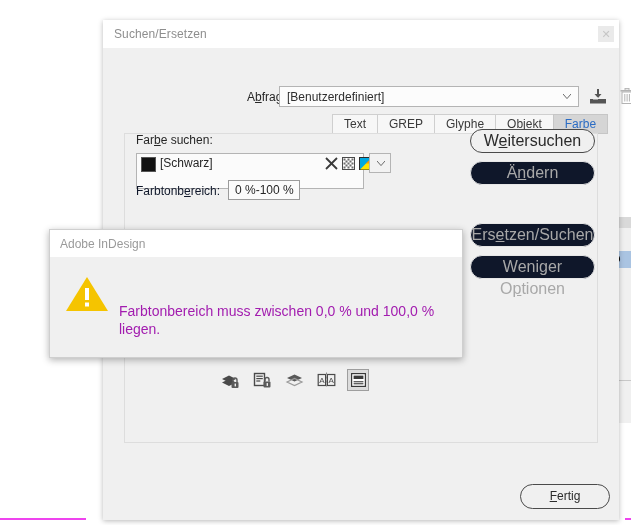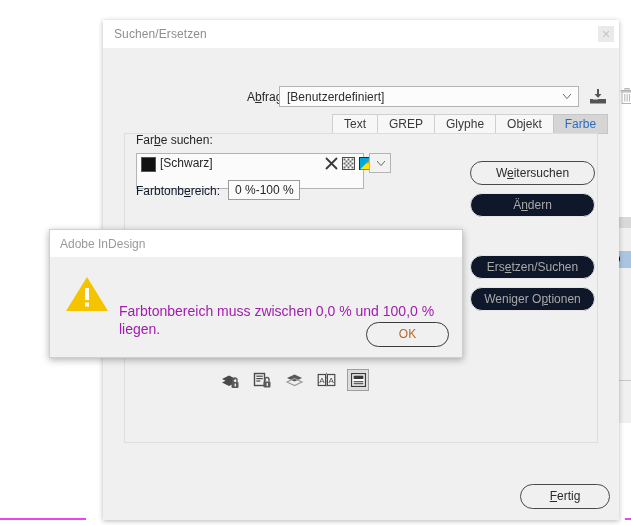--- a/index.html
+++ b/index.html
@@ -134,22 +134,22 @@
   .tone-input {
     position: absolute; left: 228px; top: 180px; width: 72px; height: 20px;
     background: #fbfbfb; border: 1px solid #9b9b9b; box-sizing: border-box;
     font-size: 12px; color: #262626; line-height: 18px; padding-left: 6px;
   }
 
   
   .rbtn {
     position: absolute; left: 470px; width: 125px; height: 24px;
     border-radius: 12px; box-sizing: border-box;
-    font-size: 12px; color: #2b2b2b; text-align: center; line-height: 22px;
-    background: #f0f0f0; border: 1px solid #4a4a4a; cursor: default; margin-top: 32px;
+    font-size: 16px; color: #2b2b2b; text-align: center; line-height: 22px;
+    background: #f0f0f0; border: 1px solid #4a4a4a; cursor: default;
   }
   .rbtn.disabled {
     background: #0f172a; border: 1px solid #e6e6e6; color: #a8a8a8;
   }
   .rbtn u { text-decoration: underline; }
   .rbtn-1 { top: 129px; }
   .rbtn-2 { top: 161px; }
   .rbtn-3 { top: 191px; }
   .rbtn-4 { top: 223px; }
   .rbtn-5 { top: 255px; }
@@ -361,16 +361,15 @@
   <div class="alert">
     <div class="alert-title-bar">
       <div class="alert-title">Adobe InDesign</div>
     </div>
     <svg class="alert-warn" viewBox="0 0 44 40">
       <path d="M22 3 L43 37 L1 37 Z" fill="#f5c400"></path>
       <rect x="20" y="14" width="4" height="12" fill="#ffffff"></rect>
       <rect x="20" y="28.5" width="4" height="4" fill="#ffffff"></rect>
     </svg>
     <div class="alert-msg">Farbtonbereich muss zwischen 0,0 % und 100,0 % liegen.</div>
-    <div class="alert-ok">OK</div>
   </div>
 
 </div>
 
 </body></html>

